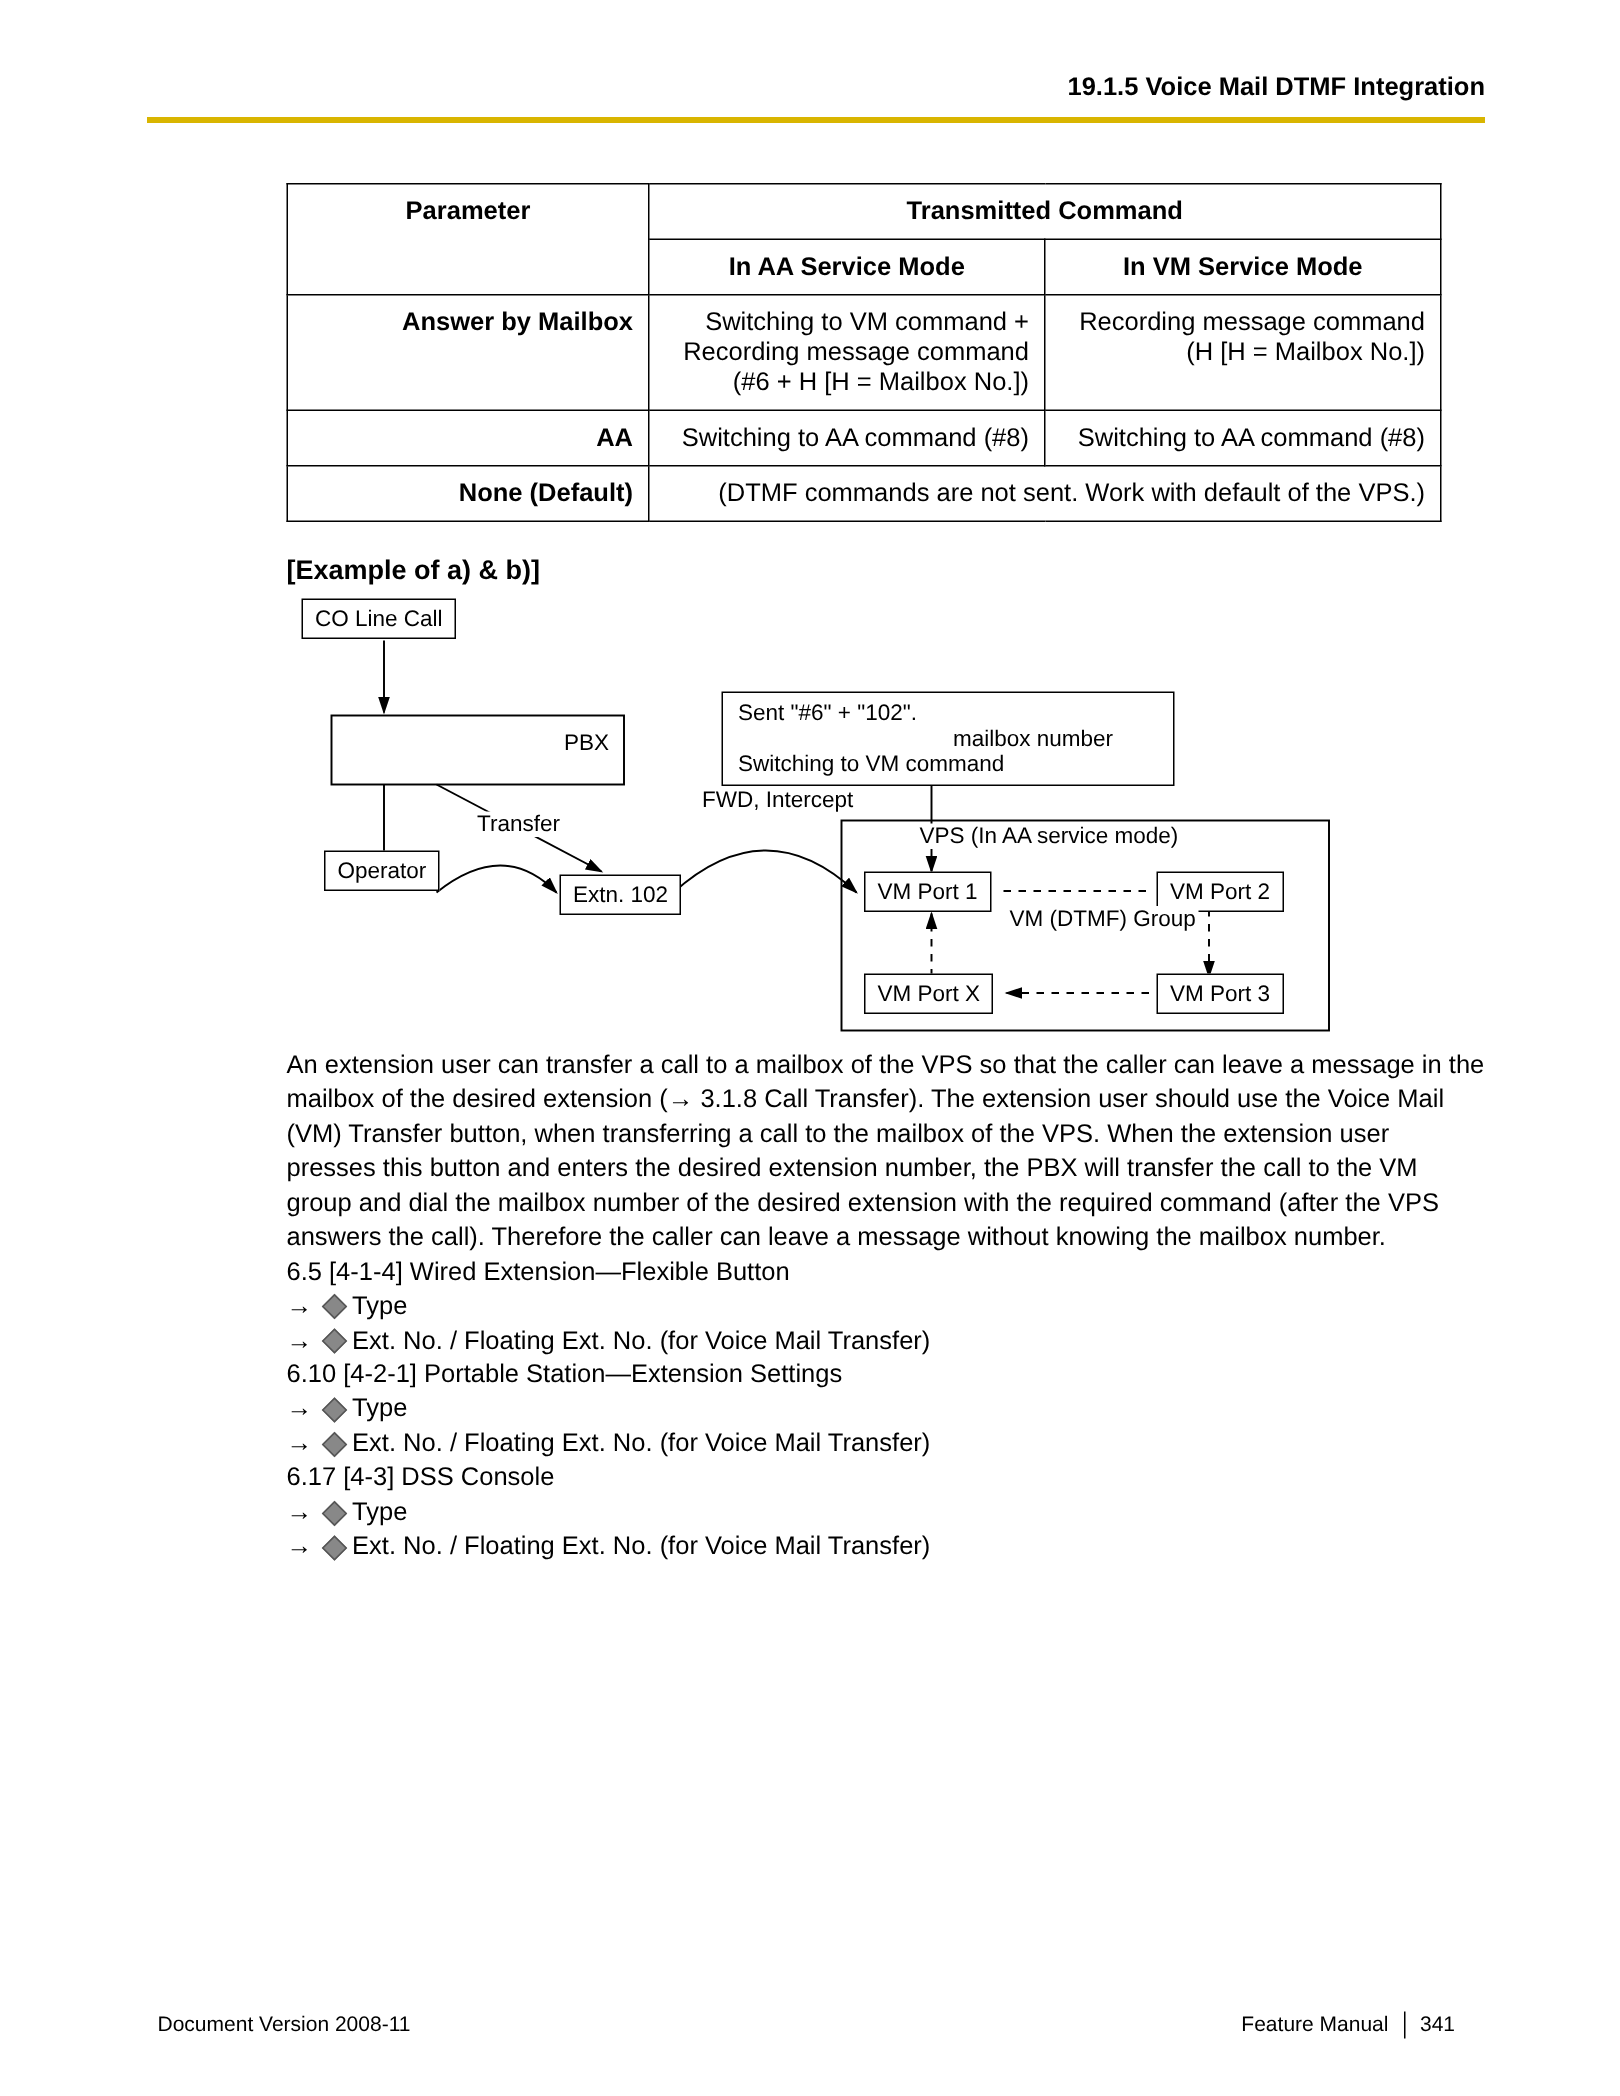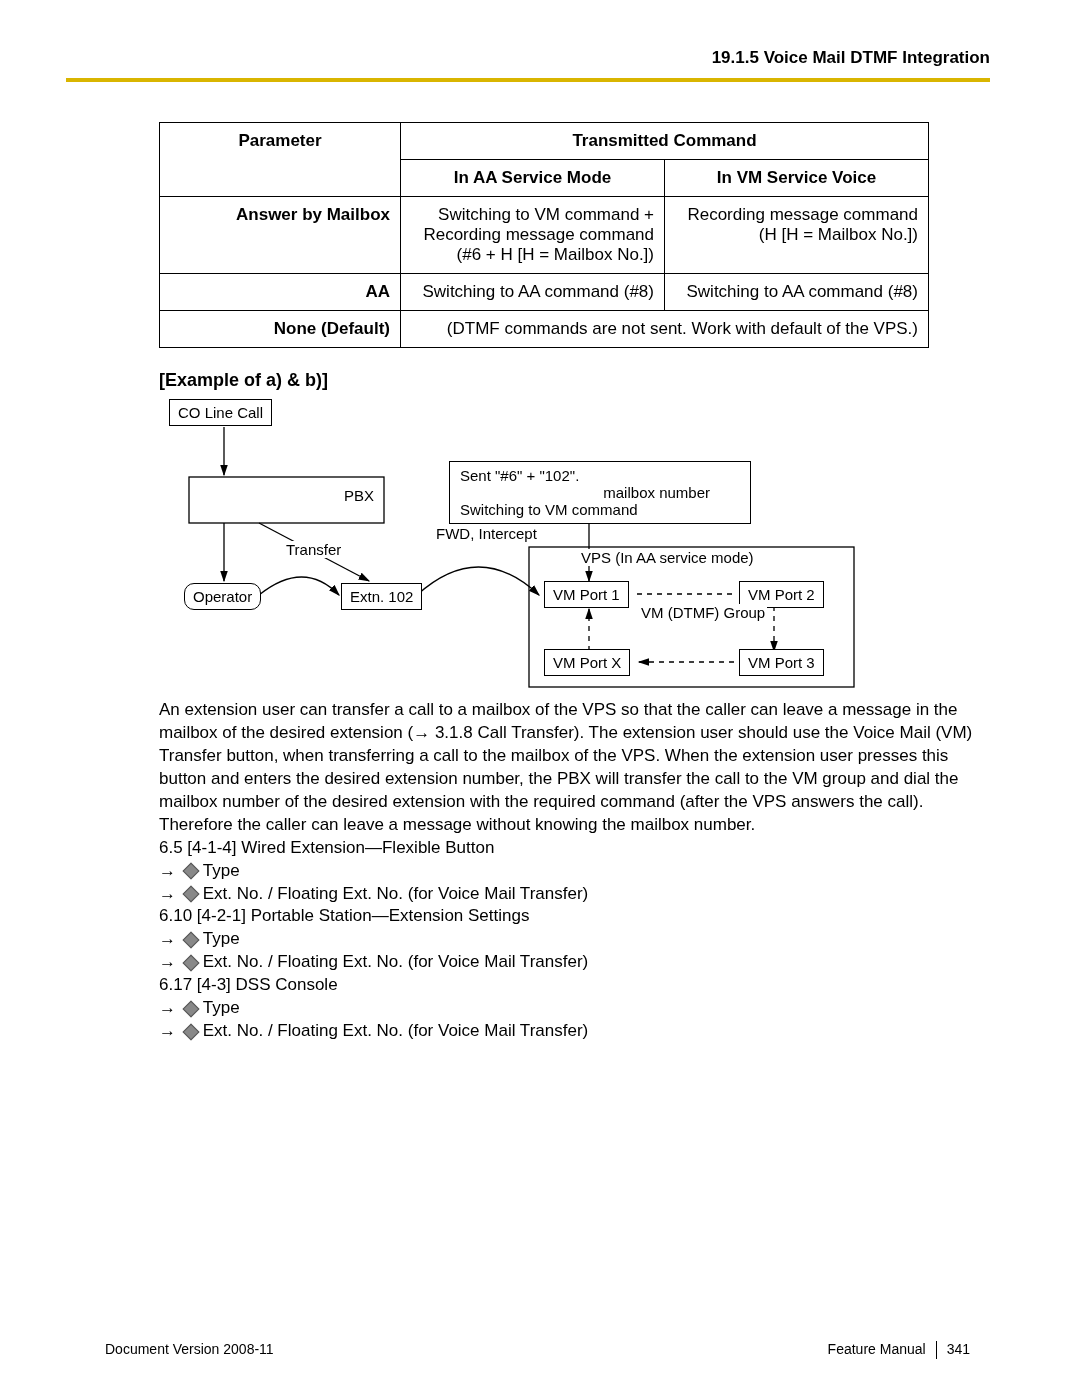--- a/index.html
+++ b/index.html
@@ -1,16 +1,16 @@
 <!DOCTYPE html>
 <html><head>
 <meta charset="utf-8">
 <style>
 body{margin:0;background:#fff;font-family:Arial,Helvetica,sans-serif;color:#000}
-.page{width:1080px;height:1397px;box-sizing:border-box;padding:48px 90px 0 66px;position:relative}
+.page{width:1080px;height:1397px;box-sizing:border-box;padding:48px 90px 0 98px;position:relative}
 .hdr{text-align:right;font-size:17px;font-weight:bold;margin-bottom:10px}
 .rule{height:4px;background:#d9b500;margin:0 0 40px 0}
 .tbl-wrap{padding-left:93px}
 table.main{border-collapse:collapse;width:770px}
 table.main th,table.main td{border:1.5px solid #000;padding:8px 10px;font-size:17px;vertical-align:top;text-align:right}
 table.main .th{font-weight:bold;text-align:center}
 .sec-title{font-weight:bold;font-size:18px;padding-left:93px;margin-top:22px;margin-bottom:8px}
 .dg{position:relative;width:780px;height:300px;margin-left:93px}
 .box{position:absolute;border:1.3px solid #000;background:#fff;font-size:15px;padding:4px 8px;text-align:center}
 .lbl{position:absolute;font-size:15px;background:#fff;padding:0 2px}
@@ -31,21 +31,21 @@
 
   <div class="tbl-wrap">
     <table class="main">
       <tbody>
           <tr>
         <th class="th" rowspan="2">Parameter</th>
         <th class="th" colspan="2">Transmitted Command</th>
       </tr>
       <tr>
         <th class="th" style="width:243px">In AA Service Mode</th>
-        <th class="th" style="width:243px">In VM Service Voice</th>
+        <th class="th" style="width:243px">In VM Service Mode</th>
       </tr>
       <tr>
         <td style="font-weight:bold">Answer by Mailbox</td>
         <td>Switching to VM command + Recording message command (#6 + H [H = Mailbox No.])</td>
         <td>Recording message command (H [H = Mailbox No.])</td>
       </tr>
       <tr>
         <td style="font-weight:bold">AA</td>
         <td>Switching to AA command (#8)</td>
         <td>Switching to AA command (#8)</td>
@@ -96,21 +96,21 @@
 
     <div class="box" style="left:10px;top:0;">CO Line Call</div>
     <div class="lbl" style="left:183px;top:88px;">PBX</div>
     <div class="box" style="left:290px;top:62px;width:280px;padding:5px 10px;text-align:left">
       <div>Sent "#6" + "102".</div>
       <div style="text-align:right;padding-right:30px">mailbox number</div>
       <div>Switching to VM command</div>
     </div>
     <div class="lbl" style="left:275px;top:126px;">FWD, Intercept</div>
     <div class="lbl" style="left:125px;top:142px;">Transfer</div>
-    <div class="box" style="left:25px;top:184px;border-radius:10px;">Operator</div>
+    <div class="box" style="left:25px;top:168px;">Operator</div>
     <div class="box" style="left:182px;top:184px;">Extn. 102</div>
     <div class="lbl" style="left:420px;top:150px;">VPS (In AA service mode)</div>
     <div class="box" style="left:385px;top:182px;">VM Port 1</div>
     <div class="box" style="left:580px;top:182px;">VM Port  2</div>
     <div class="box" style="left:385px;top:250px;">VM Port  X</div>
     <div class="box" style="left:580px;top:250px;">VM Port  3</div>
     <div class="lbl" style="left:480px;top:205px;line-height:1.2"><span>VM (DTMF) Group</span></div>
   </div>
 
   <div class="section-c">

